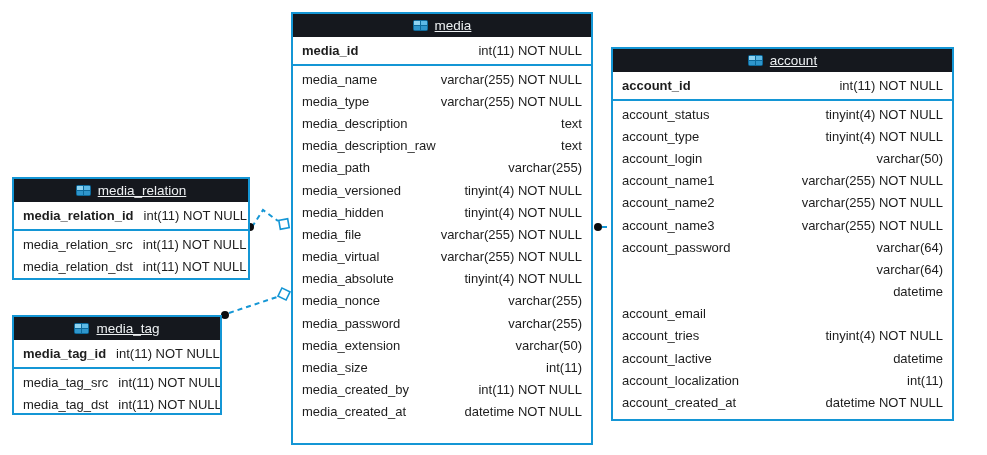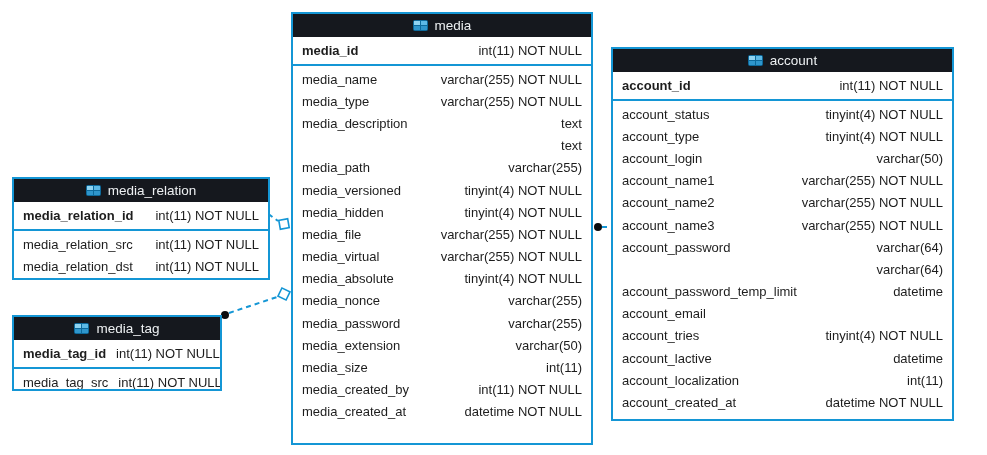--- a/index.html
+++ b/index.html
@@ -10,29 +10,30 @@
     --dot:#0b0c0e;
   }
   *{box-sizing:border-box;margin:0;padding:0}
   body{background:#ffffff;font-family:"Liberation Sans","DejaVu Sans",sans-serif;}
   .canvas{position:relative;width:987px;height:455px;background:#ffffff;overflow:hidden}
 
   .table-node{
     position:absolute;background:#ffffff;border:2px solid var(--blue);
     overflow:hidden;
   }
-  #tbl-media_relation{left:12px;top:177px;width:258px;height:103px}
-  #tbl-media_tag{left:12px;top:315px;width:210px;height:76px}
+  #tbl-media_relation{left:12px;top:177px;width:238px;height:103px}
+  #tbl-media_tag{left:12px;top:315px;width:210px;height:100px}
   #tbl-media{left:291px;top:12px;width:302px;height:433px}
   #tbl-account{left:611px;top:47px;width:343px;height:374px}
 
   .tbl-header{
     height:23px;background:var(--header-bg);color:var(--header-text);
     display:flex;align-items:center;justify-content:center;gap:7px;
     font-size:13.5px;
+    text-decoration:underline;
   }
   .tbl-icon{
     width:15px;height:11px;background:#0d6a9c;border-radius:2px;
     display:grid;grid-template-columns:1fr 1fr;grid-template-rows:4px 1fr;
     gap:1px;padding:1px;flex:0 0 auto;
   }
   .tbl-icon i{display:block}
   .tbl-icon .c1{background:#8fd4f2}
   .tbl-icon .c2{background:#5db9e6}
   .tbl-icon .c3{background:#2f96cc}
@@ -155,20 +156,21 @@
         </div>
         <div class="col-row">
           <span class="col-name">media_type</span>
           <span class="col-type">varchar(255) NOT NULL</span>
         </div>
         <div class="col-row">
           <span class="col-name">media_description</span>
           <span class="col-type">text</span>
         </div>
         <div class="col-row">
+          <span class="col-name">media_description_raw</span>
           <span class="col-type">text</span>
         </div>
         <div class="col-row">
           <span class="col-name">media_path</span>
           <span class="col-type">varchar(255)</span>
         </div>
         <div class="col-row">
           <span class="col-name">media_versioned</span>
           <span class="col-type">tinyint(4) NOT NULL</span>
         </div>
@@ -257,21 +259,20 @@
           <span class="col-type">varchar(255) NOT NULL</span>
         </div>
         <div class="col-row">
           <span class="col-name">account_password</span>
           <span class="col-type">varchar(64)</span>
         </div>
         <div class="col-row">
           <span class="col-type">varchar(64)</span>
         </div>
         <div class="col-row">
-          <span class="col-name">account_password_temp_limit</span>
           <span class="col-type">datetime</span>
         </div>
         <div class="col-row">
           <span class="col-name">account_email</span>
         </div>
         <div class="col-row">
           <span class="col-name">account_tries</span>
           <span class="col-type">tinyint(4) NOT NULL</span>
         </div>
         <div class="col-row">

